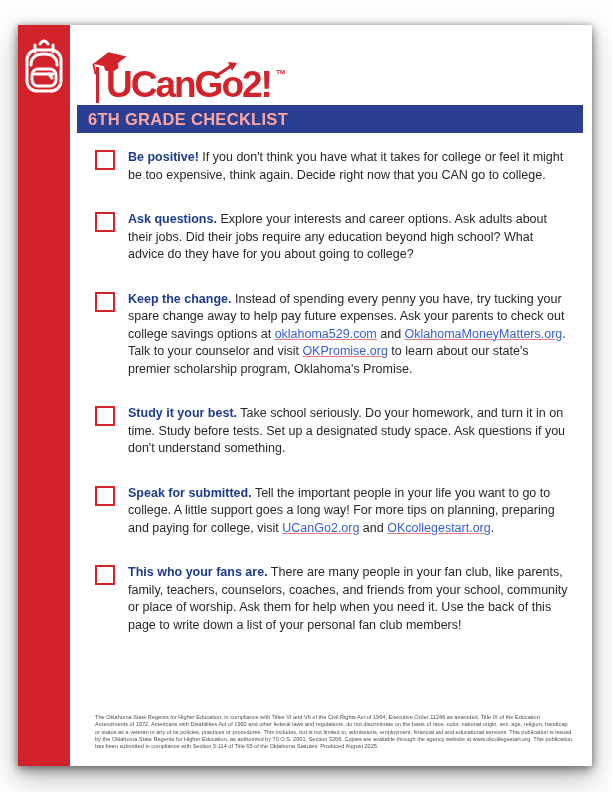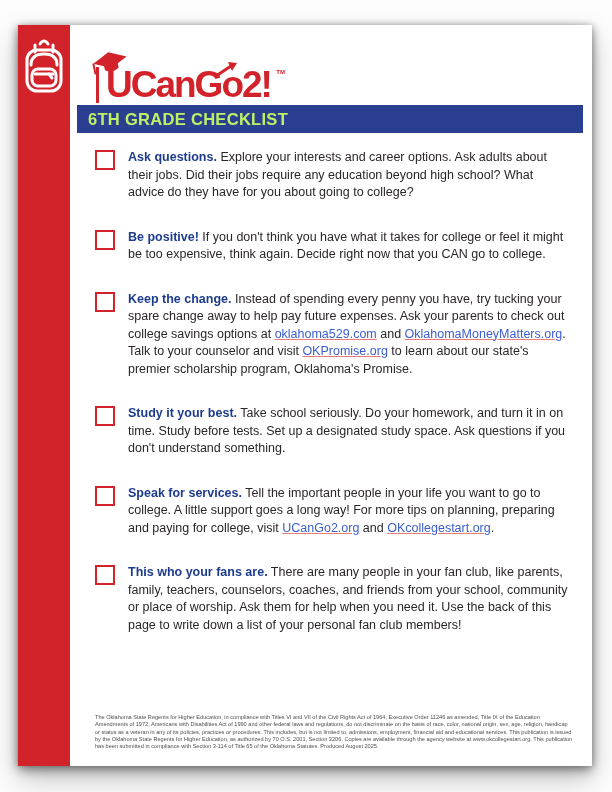--- a/index.html
+++ b/index.html
@@ -69,21 +69,21 @@
     font-weight: bold;
     letter-spacing: 0;
   }
   .banner {
     position: absolute;
     left: 59px; top: 80px;
     width: 506px; height: 28px;
     background: var(--banner-blue);
     box-sizing: border-box;
     padding-left: 11px;
-    color: #bef264;
+    color: #fca5a5;
     font-size: 16.5px;
     font-weight: bold;
     letter-spacing: 0.3px;
     line-height: 28px;
     white-space: nowrap;
   }
   .checklist {
     position: absolute;
     left: 77px; top: 124px;
     width: 476px;
@@ -165,41 +165,41 @@
     <div class="logo-tm">TM</div>
   </div>
 
   <div class="banner">
     <span>6TH GRADE CHECKLIST</span>
   </div>
 
   <div class="checklist">
   <div class="item">
     <div class="checkbox"></div>
+    <p class="item-text"><span class="lead">Be positive!</span><span class="segs"> If you don't think you have what it takes for college or feel it might be too expensive, think again. Decide right now that you CAN go to college.</span></p>
+  </div>
+
+  <div class="item">
+    <div class="checkbox"></div>
     <p class="item-text"><span class="lead">Ask questions.</span><span class="segs"> Explore your interests and career options. Ask adults about their jobs. Did their jobs require any education beyond high school? What advice do they have for you about going to college?</span></p>
   </div>
 
   <div class="item">
     <div class="checkbox"></div>
-    <p class="item-text"><span class="lead">Be positive!</span><span class="segs"> If you don't think you have what it takes for college or feel it might be too expensive, think again. Decide right now that you CAN go to college.</span></p>
-  </div>
-
-  <div class="item">
-    <div class="checkbox"></div>
     <p class="item-text"><span class="lead">Keep the change.</span><span class="segs"> Instead of spending every penny you have, try tucking your spare change away to help pay future expenses. Ask your parents to check out college savings options at <a class="link" href="#">oklahoma529.com</a> and <a class="link" href="#">OklahomaMoneyMatters.org</a>. Talk to your counselor and visit <a class="link" href="#">OKPromise.org</a> to learn about our state's premier scholarship program, Oklahoma's Promise.</span></p>
   </div>
 
   <div class="item">
     <div class="checkbox"></div>
     <p class="item-text"><span class="lead">Study it your best.</span><span class="segs"> Take school seriously. Do your homework, and turn it in on time. Study before tests. Set up a designated study space. Ask questions if you don't understand something.</span></p>
   </div>
 
   <div class="item">
     <div class="checkbox"></div>
-    <p class="item-text"><span class="lead">Speak for services.</span><span class="segs"> Tell the important people in your life you want to go to college. A little support goes a long way! For more tips on planning, preparing and paying for college, visit <a class="link" href="#">UCanGo2.org</a> and <a class="link" href="#">OKcollegestart.org</a>.</span></p>
+    <p class="item-text"><span class="lead">Speak for submitted.</span><span class="segs"> Tell the important people in your life you want to go to college. A little support goes a long way! For more tips on planning, preparing and paying for college, visit <a class="link" href="#">UCanGo2.org</a> and <a class="link" href="#">OKcollegestart.org</a>.</span></p>
   </div>
 
   <div class="item">
     <div class="checkbox"></div>
     <p class="item-text"><span class="lead">This who your fans are.</span><span class="segs"> There are many people in your fan club, like parents, family, teachers, counselors, coaches, and friends from your school, community or place of worship. Ask them for help when you need it. Use the back of this page to write down a list of your personal fan club members!</span></p>
   </div>
 </div>
 
   <div class="footer">The Oklahoma State Regents for Higher Education, in compliance with Titles VI and VII of the Civil Rights Act of 1964, Executive Order 11246 as amended, Title IX of the Education Amendments of 1972, Americans with Disabilities Act of 1990 and other federal laws and regulations, do not discriminate on the basis of race, color, national origin, sex, age, religion, handicap or status as a veteran in any of its policies, practices or procedures. This includes, but is not limited to, admissions, employment, financial aid and educational services. This publication is issued by the Oklahoma State Regents for Higher Education, as authorized by 70 O.S. 2001, Section 3206. Copies are available through the agency website at www.okcollegestart.org. This publication has been submitted in compliance with Section 3-114 of Title 65 of the Oklahoma Statutes. Produced August 2025.</div>
 

